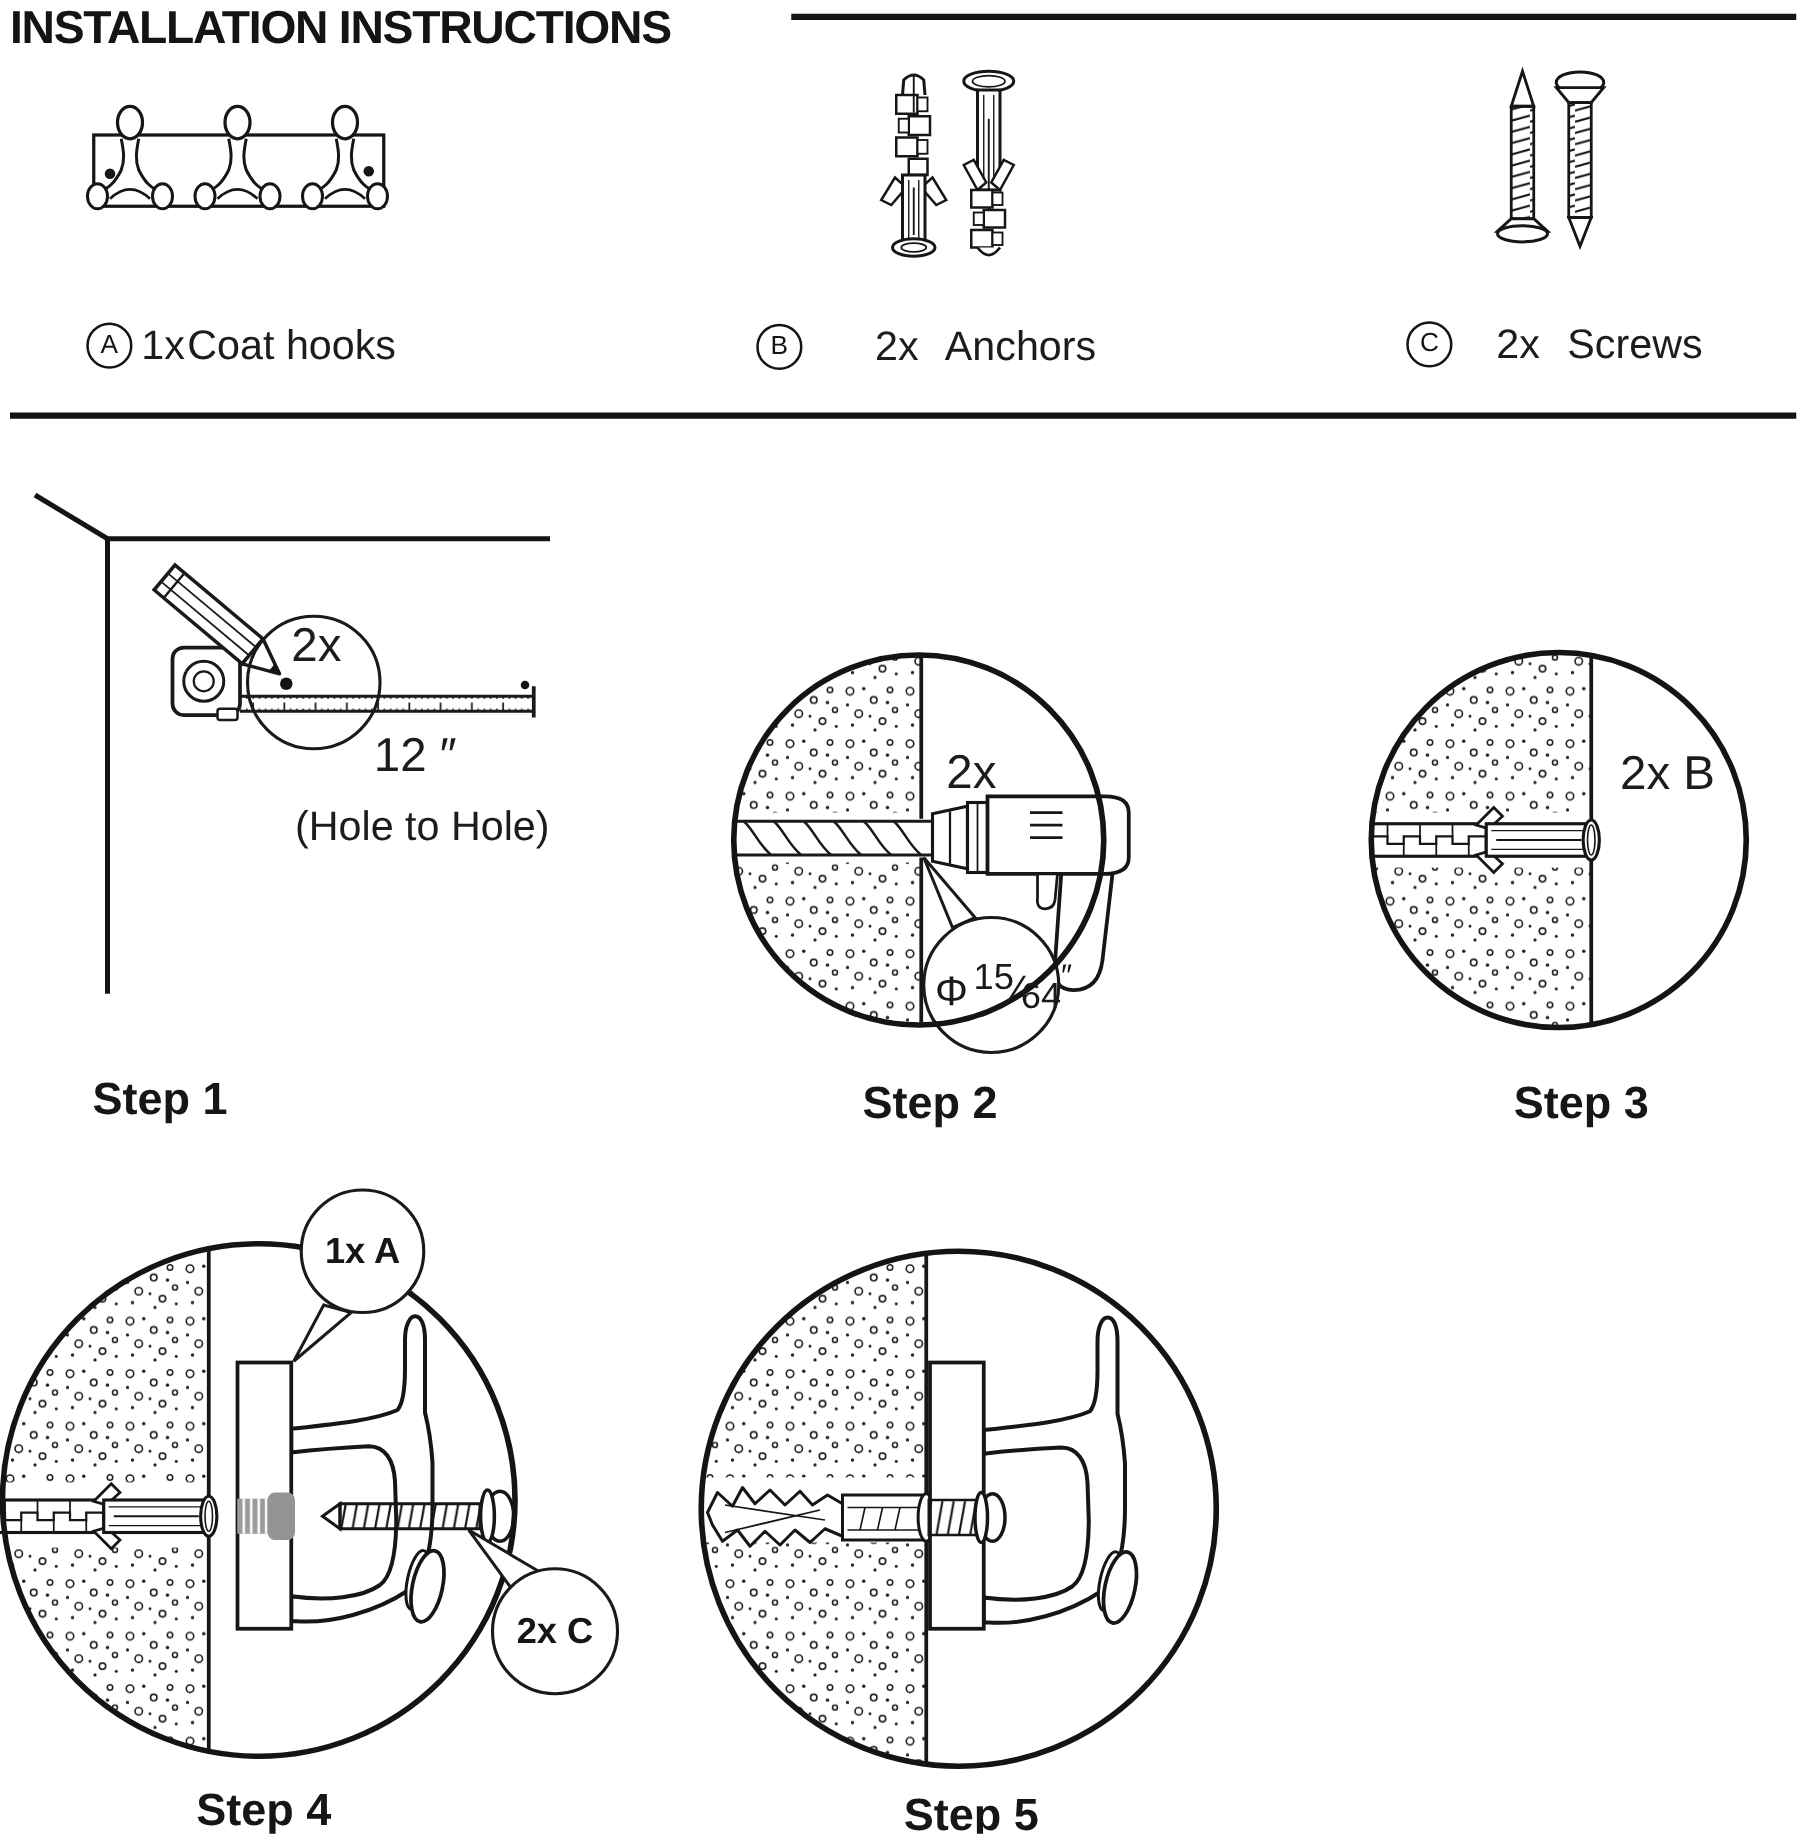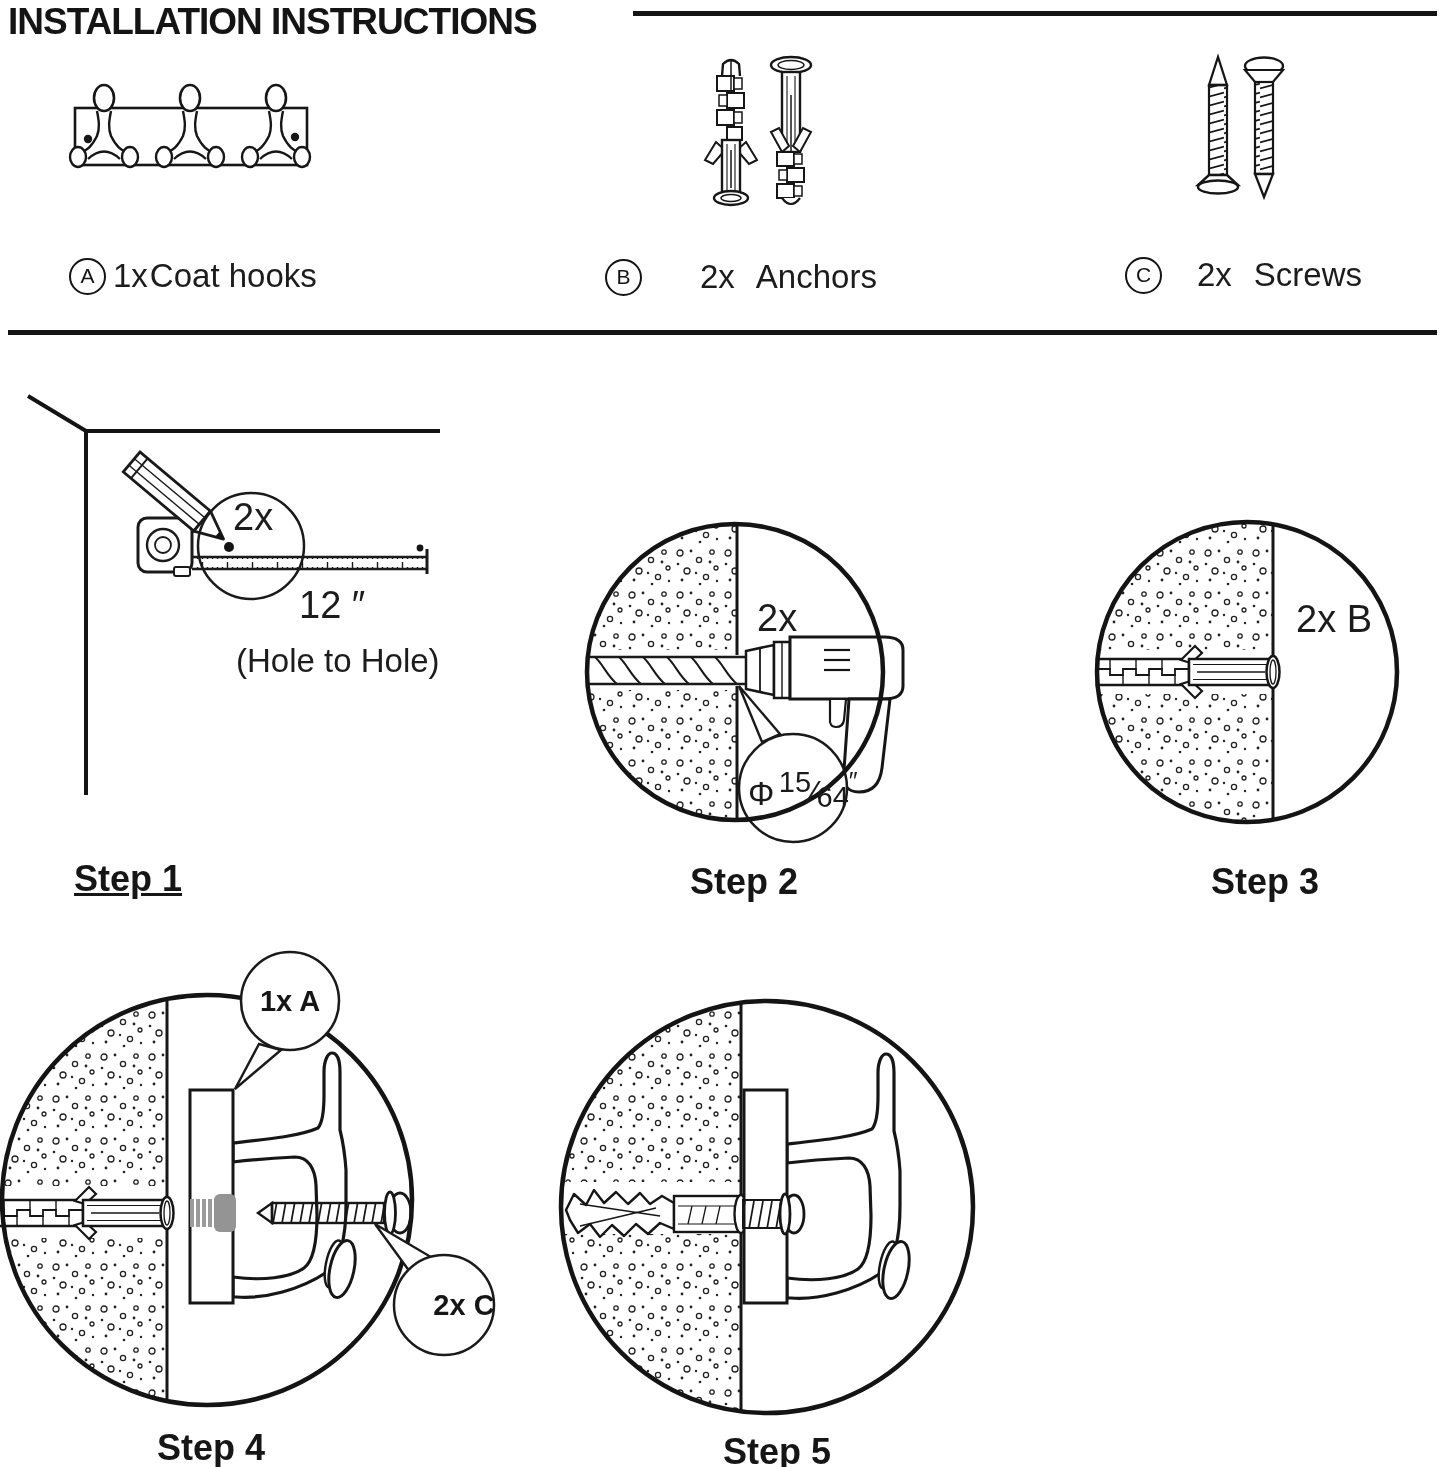--- a/index.html
+++ b/index.html
@@ -362,29 +362,29 @@
 </div>
 <div class="txt part-label pc" style="left:1125px; top:256px;">
   <span class="badge">C</span>
   <span class="qty">2x</span>
   <span class="pname">Screws</span>
 </div>
 
 <div class="txt ann" style="left:233px; top:496px;">2x</div>
 <div class="txt ann" style="left:299px; top:584px;">12 ″</div>
 <div class="txt note" style="left:236px; top:642px;">(Hole to Hole)</div>
-<div class="txt step-label" style="left:74px; top:858px;text-decoration:underline;">Step 1</div>
+<div class="txt step-label" style="left:74px; top:858px;">Step 1</div>
 
 <div class="txt ann" style="left:757px; top:597px;">2x</div>
 <div class="txt" style="left:748px; top:766px;">
   <span class="dia">Φ</span>
   <span class="fnum">15</span><span class="fslash">⁄</span><span class="fden">64</span><span class="funit">″</span>
 </div>
 <div class="txt step-label" style="left:690px; top:861px;">Step 2</div>
 
 <div class="txt ann" style="left:1296px; top:598px;">2x B</div>
 <div class="txt step-label" style="left:1211px; top:861px;">Step 3</div>
 
 <div class="txt callout" style="left:238px; top:985px;">1x A</div>
-<div class="txt callout" style="left:412px; top:1289px;">2x C</div>
+<div class="txt callout" style="left:392px; top:1289px;">2x C</div>
 <div class="txt step-label" style="left:157px; top:1427px;">Step 4</div>
 
 <div class="txt step-label" style="left:723px; top:1431px;">Step 5</div>
 
 </body></html>

